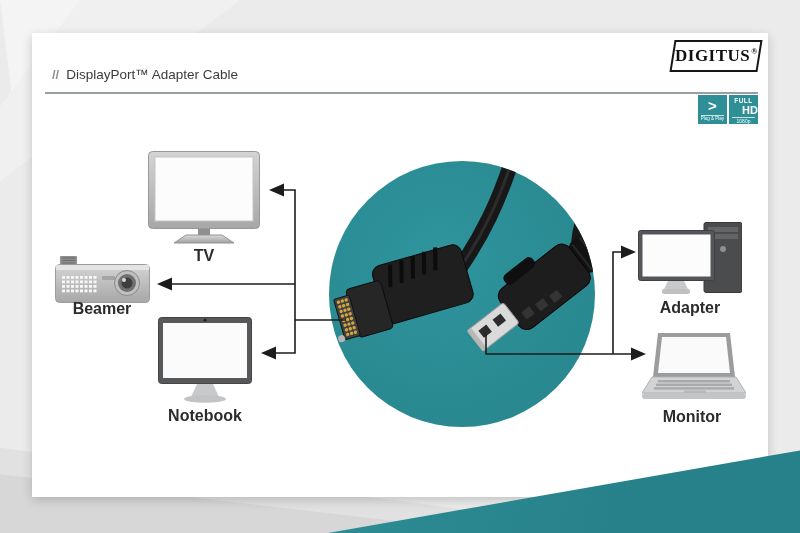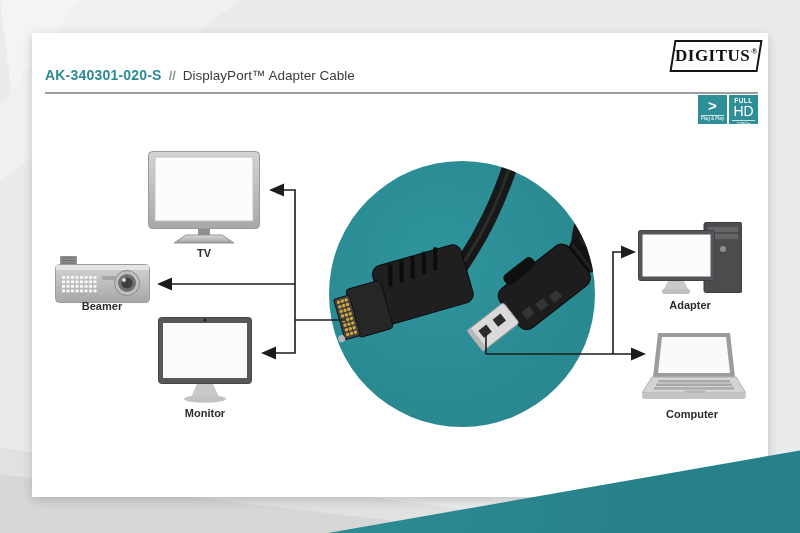--- a/index.html
+++ b/index.html
@@ -32,48 +32,47 @@
   .logo-text { transform:skewX(9deg); font-family:"Liberation Serif", serif; font-weight:bold;
                font-size:17px; color:#111; letter-spacing:.5px; }
   .logo-reg { font-size:8px; vertical-align:super; margin-left:1px; }
 
   .badges { position:absolute; left:666px; top:62px; display:flex; gap:2px; }
   .badge { width:29px; height:29px; background:#2e8f96; color:#fff; text-align:center; overflow:hidden; }
   .badge .sym  { font-size:15px; font-weight:800; line-height:1; margin-top:3px; }
   .badge .hair { width:78%; margin:2px auto 1px auto; border-top:1px solid rgba(255,255,255,.75); }
   .badge .tiny { font-size:4.5px; line-height:1; }
   .badge .l1 { font-size:6.5px; font-weight:bold; letter-spacing:.5px; margin-top:3px; line-height:1; }
-  .badge .l2 { font-size:14px; font-weight:normal; line-height:.95; }
+  .badge .l2 { font-size:11px; font-weight:bold; line-height:.95;text-align:right; }
   .badge .l3 { font-size:5px; line-height:1; }
 
   
   .circle { position:absolute; left:329px; top:161px; width:266px; height:266px;
             border-radius:50%; overflow:hidden;
             background:radial-gradient(circle at 42% 38%, #2f959d 0%, #2a8a92 60%, #27858d 100%); z-index:10; }
 
   
   .dev { position:absolute; z-index:5; }
-  .dev-label { position:absolute; width:100px; text-align:center; font-size:11px; font-weight:bold;
+  .dev-label { position:absolute; width:100px; text-align:center; font-size:16px; font-weight:bold;
                color:#2b2b2b; z-index:5; }
 
   .arrows { position:absolute; left:0; top:0; z-index:20; pointer-events:none; }
 </style>
 </head>
 <body>
 
 <div class="stage">
 
   <div class="bg-shape bg-tl1"></div>
   <div class="bg-shape bg-tl2"></div>
   <div class="bg-shape bg-b1"></div>
   <div class="bg-shape bg-b2"></div>
 
   <div class="card">
     <div class="title-row">
-      <span class="title-code">AK-340301-020-S</span>
       <span class="title-sep">//</span>
       <span class="title-name">DisplayPort™ Adapter Cable</span>
     </div>
     <div class="rule"></div>
 
     <div class="logo">
       <span class="logo-text"><span>DIGITUS</span><span class="logo-reg">®</span></span>
     </div>
 
     <div class="badges">
@@ -214,21 +213,21 @@
   </svg>
   <div class="dev-label" style="left:52px; top:300px;">Beamer</div>
 
   <svg class="dev" style="left:158px; top:317px;" width="94" height="86" viewBox="0 0 94 86">
     <rect x="0.5" y="0.5" width="93" height="66" rx="3" fill="#57585a" stroke="#434446"></rect>
     <rect x="5" y="6" width="84" height="55" fill="#fbfbfb"></rect>
     <circle cx="47" cy="3.2" r="1.4" fill="#1e1e1e"></circle>
     <polygon points="39,67 55,67 61,80 33,80" fill="#c8c9cb"></polygon>
     <ellipse cx="47" cy="82" rx="21" ry="3.8" fill="#c2c3c5"></ellipse>
   </svg>
-  <div class="dev-label" style="left:155px; top:407px;">Monitor</div>
+  <div class="dev-label" style="left:155px; top:407px;">Notebook</div>
 
   <svg class="dev" style="left:638px; top:222px;" width="104" height="74" viewBox="0 0 104 74">
     <rect x="66" y="0.5" width="38" height="70" rx="2" fill="#4b4c4e" stroke="#38393b"></rect>
     <rect x="70" y="5" width="30" height="5" fill="#646567"></rect>
     <rect x="70" y="12" width="30" height="5" fill="#646567"></rect>
     <circle cx="85" cy="27" r="3" fill="#8e8f91"></circle>
     <rect x="0.5" y="8.5" width="76" height="50" rx="2" fill="#55565a" stroke="#404144"></rect>
     <rect x="4.5" y="12.5" width="68" height="42" fill="#fcfcfc"></rect>
     <polygon points="30,59 46,59 50,67 26,67" fill="#c8c9cb"></polygon>
     <rect x="24" y="67" width="28" height="5" rx="2" fill="#bfc0c2"></rect>
@@ -240,21 +239,21 @@
     <polygon points="20,4 84,4 88,40 16,40" fill="#fafafa"></polygon>
     <polygon points="0,60 104,60 94,44 10,44" fill="#d2d3d5" stroke="#b0b1b3"></polygon>
     <g fill="#a8a9ab">
       <rect x="16" y="47" width="72" height="2.4"></rect>
       <rect x="14" y="50.6" width="76" height="2.4"></rect>
       <rect x="12" y="54.2" width="80" height="2.4"></rect>
     </g>
     <rect x="42" y="57.5" width="22" height="2.5" fill="#b7b8ba"></rect>
     <rect x="0" y="60" width="104" height="6" rx="3" fill="#c3c4c6"></rect>
   </svg>
-  <div class="dev-label" style="left:642px; top:408px;">Computer</div>
+  <div class="dev-label" style="left:642px; top:408px;">Monitor</div>
 
   <svg class="arrows" width="800" height="533" viewBox="0 0 800 533">
     <g stroke="#1c1c1c" stroke-width="1.6" fill="none">
       <path d="M284,190 H295 V353 H276"></path>
       <path d="M172,284 H295"></path>
       <path d="M295,320 H346"></path>
       <path d="M486,334 V354 H631"></path>
       <path d="M613,354 V252 H621"></path>
     </g>
     <g fill="#1c1c1c">

